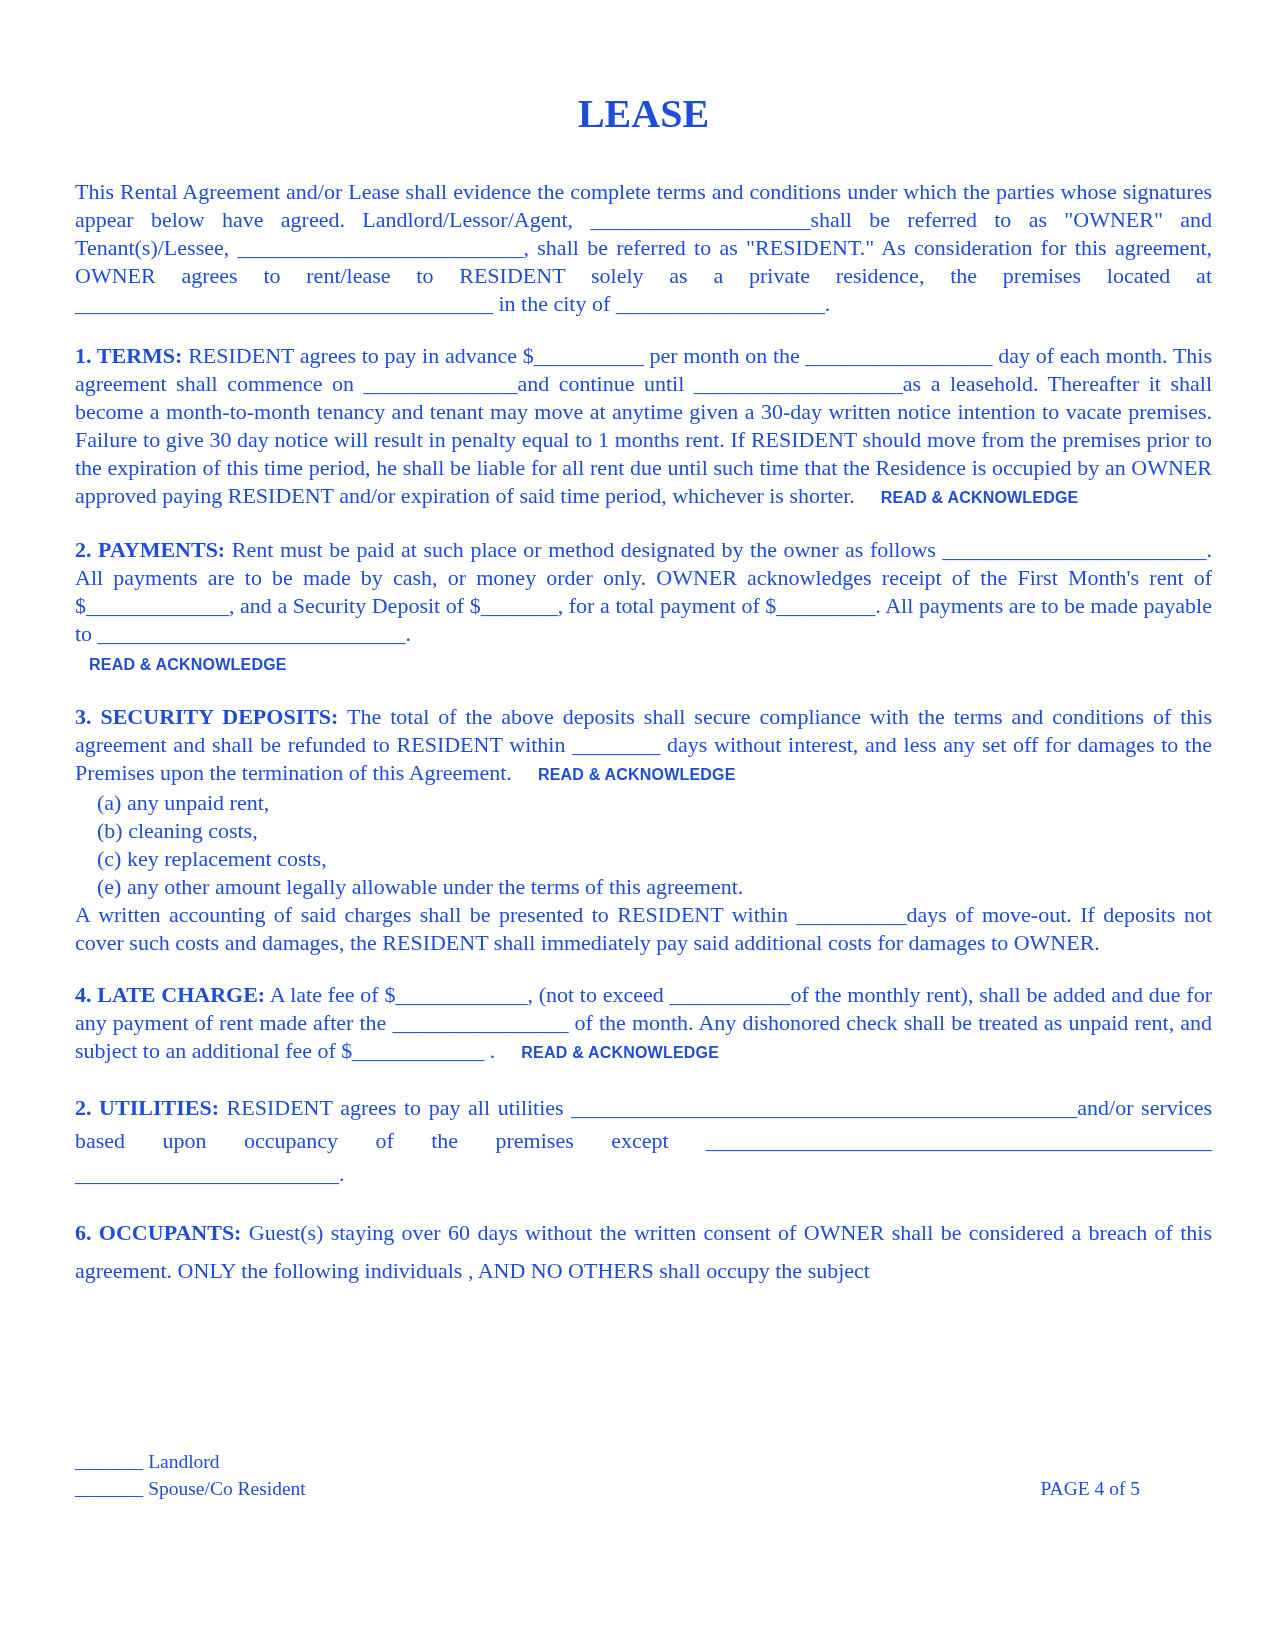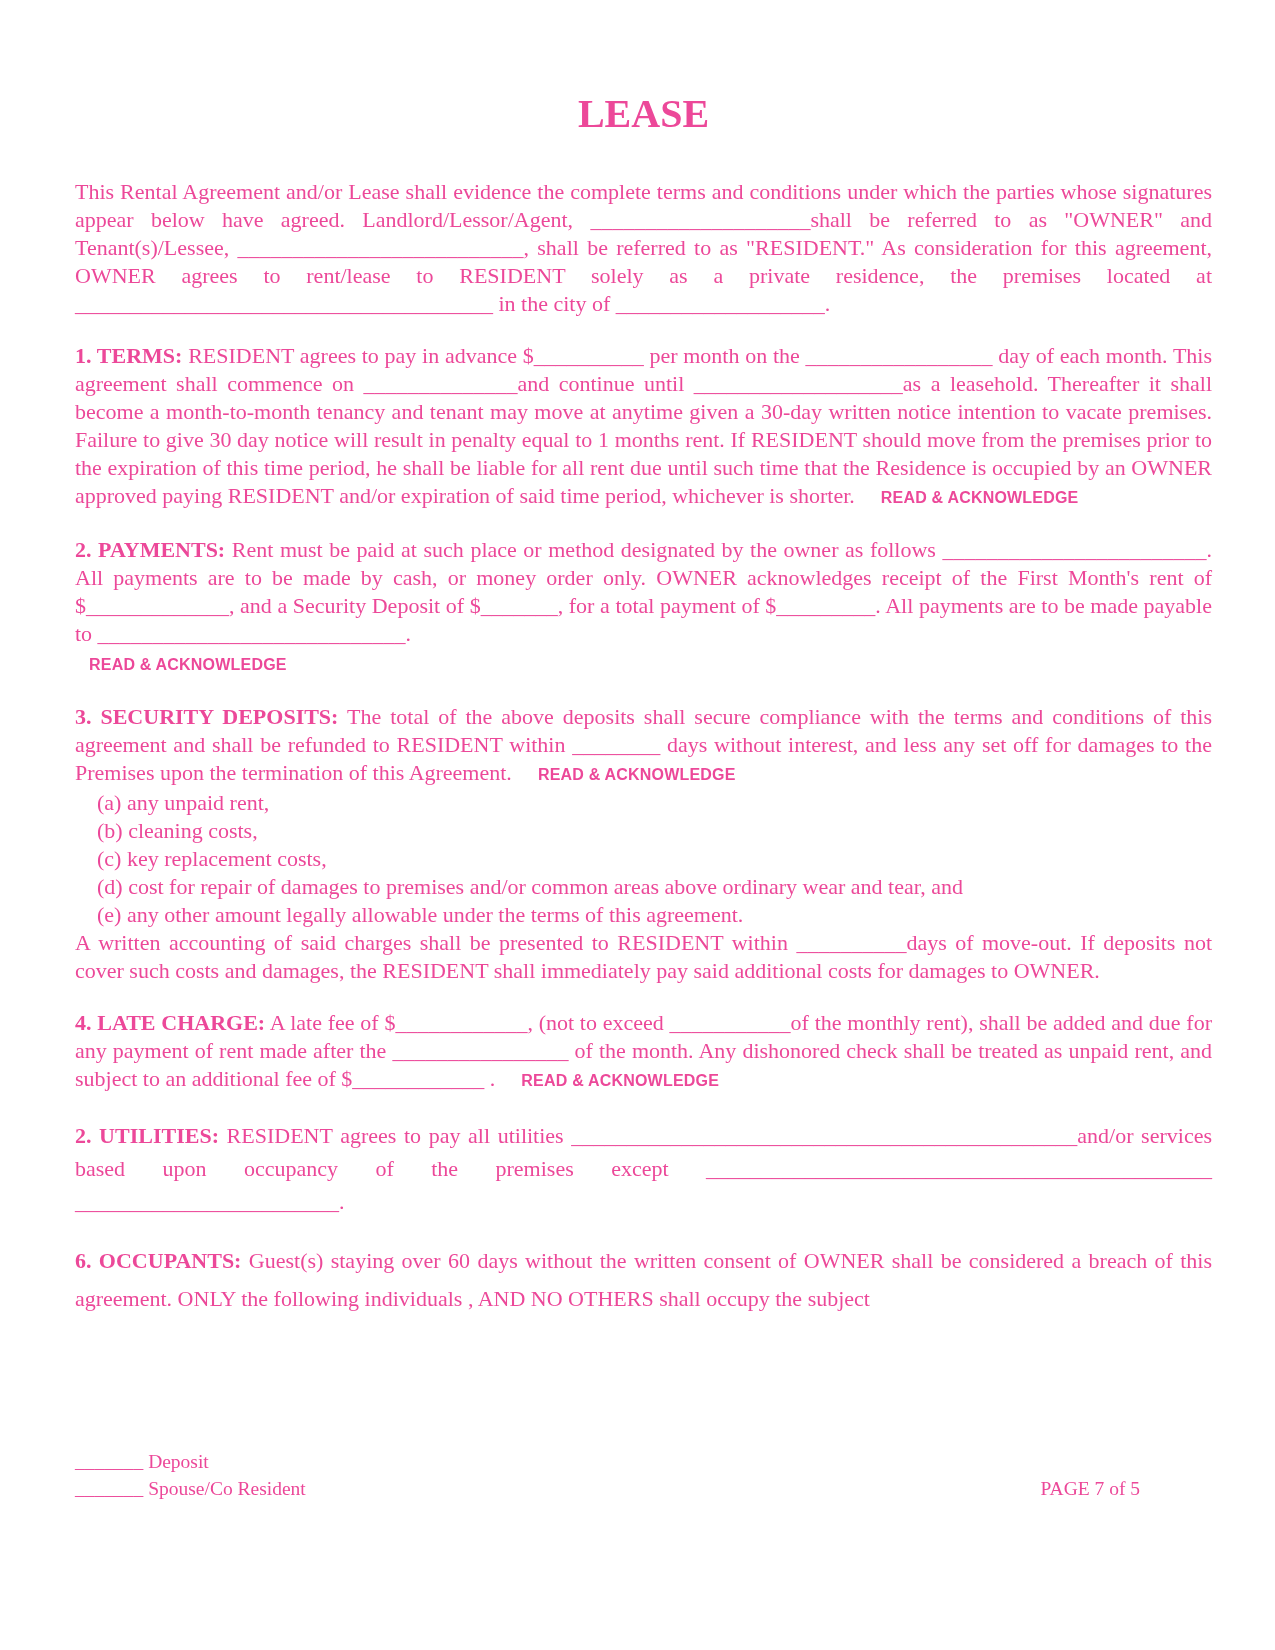--- a/index.html
+++ b/index.html
@@ -2,21 +2,21 @@
 <html><head>
 <meta charset="utf-8">
 <style>
   html, body { margin: 0; padding: 0; background: #ffffff; }
   .page {
     position: relative;
     width: 1275px;
     height: 1650px;
     box-sizing: border-box;
     background: #ffffff;
-    color: #ec4899;
+    color: #1d4ed8;
     font-family: "Liberation Serif", serif;
     overflow: hidden;
     padding: 90px 63px 0 75px;
   }
   .doc-title {
     text-align: center;
     font-weight: bold;
     font-size: 40px;
     line-height: 48px;
     margin: 0 0 40px 0;
@@ -69,32 +69,31 @@
 
   <p class="para"><strong class="sec-heading">1. TERMS:</strong><span> RESIDENT agrees to pay in advance $__________ per month on the _________________ day of each month. This agreement shall commence on ______________and continue until ___________________as a leasehold. Thereafter it shall become a month-to-month tenancy and tenant may move at anytime given a 30-day written notice intention to vacate premises. Failure to give 30 day notice will result in penalty equal to 1 months rent. If RESIDENT should move from the premises prior to the expiration of this time period, he shall be liable for all rent due until such time that the Residence is occupied by an OWNER approved paying RESIDENT and/or expiration of said time period, whichever is shorter.</span><span class="ra ra-inline">READ &amp; ACKNOWLEDGE</span></p>
 
   <p class="para"><strong class="sec-heading">2. PAYMENTS:</strong><span> Rent must be paid at such place or method designated by the owner as follows ________________________. All payments are to be made by cash, or money order only. OWNER acknowledges receipt of the First Month's rent of $_____________, and a Security Deposit of $_______, for a total payment of $_________. All payments are to be made payable to ____________________________.</span><span class="ra ra-block">READ &amp; ACKNOWLEDGE</span></p>
 
   <div class="para">
     <p class="para inner"><strong class="sec-heading">3. SECURITY DEPOSITS:</strong><span> The total of the above deposits shall secure compliance with the terms and conditions of this agreement and shall be refunded to RESIDENT within ________ days without interest, and less any set off for damages to the Premises upon the termination of this Agreement.</span><span class="ra ra-inline">READ &amp; ACKNOWLEDGE</span></p>
     <div class="item">(a) any unpaid rent,</div>
     <div class="item">(b) cleaning costs,</div>
     <div class="item">(c) key replacement costs,</div>
-    <div class="item">(d) cost for repair of damages to premises and/or common areas above ordinary wear and tear, and</div>
     <div class="item">(e) any other amount legally allowable under the terms of this agreement.</div>
     <p class="para inner">A written accounting of said charges shall be presented to RESIDENT within __________days of move-out. If deposits not cover such costs and damages, the RESIDENT shall immediately pay said additional costs for damages to OWNER.</p>
   </div>
 
   <p class="para"><strong class="sec-heading">4. LATE CHARGE:</strong><span> A late fee of $____________, (not to exceed ___________of the monthly rent), shall be added and due for any payment of rent made after the ________________ of the month. Any dishonored check shall be treated as unpaid rent, and subject to an additional fee of $____________ .</span><span class="ra ra-inline">READ &amp; ACKNOWLEDGE</span></p>
 
   <p class="para sec5"><strong class="sec-heading">2. UTILITIES:</strong><span> RESIDENT agrees to pay all utilities ______________________________________________and/or services based upon occupancy of the premises except ______________________________________________ ________________________.</span></p>
 
   <p class="para sec6"><strong class="sec-heading">6. OCCUPANTS:</strong><span> Guest(s) staying over 60 days without the written consent of OWNER shall be considered a breach of this agreement. ONLY the following individuals , AND NO OTHERS shall occupy the subject</span></p>
 
   <div class="footer">
     <div class="footer-left">
-      <div>_______ Deposit</div>
+      <div>_______ Landlord</div>
       <div>_______ Spouse/Co Resident</div>
     </div>
-    <div class="footer-right">PAGE 7 of 5</div>
+    <div class="footer-right">PAGE 4 of 5</div>
   </div>
 
 </div>
 
 </body></html>

